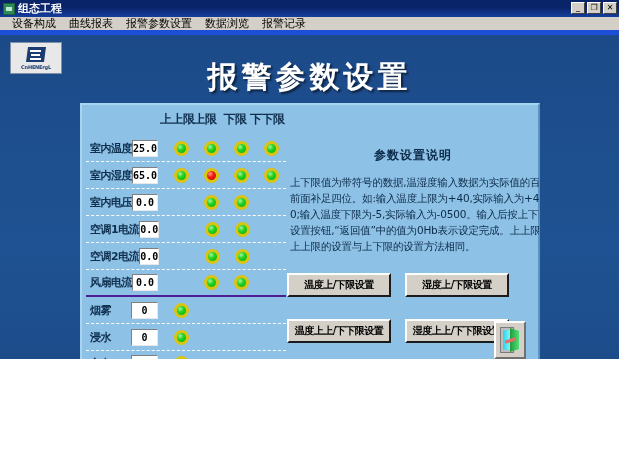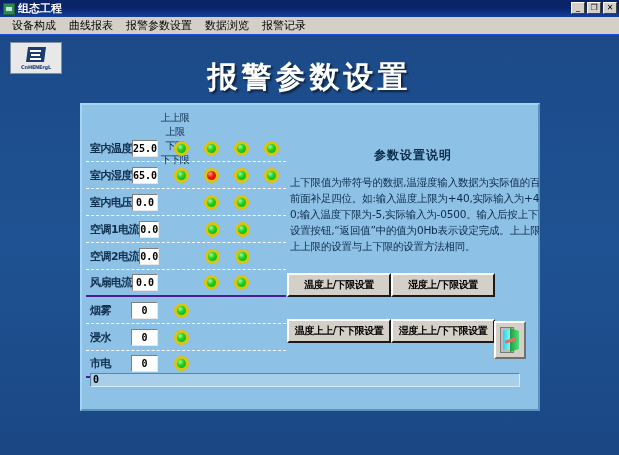--- a/index.html
+++ b/index.html
@@ -6,21 +6,21 @@
     margin: 0;
     padding: 0;
     background: #ffffff;
   }
   body {
     font-family: "DejaVu Sans", "Liberation Sans", sans-serif;
   }
   #app {
     position: relative;
     width: 619px;
-    height: 455px;
+    height: 359px;
     overflow: hidden;
     background: #ffffff;
   }
 
   
   .win-titlebar {
     position: absolute;
     left: 0; top: 0;
     width: 619px; height: 17px;
     background: linear-gradient(to bottom, #0a246a 0%, #0a246a 45%, #153f9e 100%);
@@ -69,21 +69,21 @@
     font-family: "DejaVu Sans", sans-serif;
     overflow: hidden;
   }
 
   
   .menubar {
     position: absolute;
     left: 0; top: 17px;
     width: 619px; height: 18px;
     background: #d4d0c8;
-    border-bottom: 1px solid #1d4ed8;
+    border-bottom: 5px solid #1d4ed8;
     box-sizing: border-box;
     display: flex;
     align-items: center;
     padding-left: 6px;
   }
   .menu-item {
     font-size: 11px;
     color: #000000;
     padding: 1px 7px 1px 6px;
     white-space: nowrap;
@@ -155,24 +155,23 @@
   .param-table {
     position: absolute;
     left: 4px; top: 30px;
     width: 200px;
   }
   .col-headers {
     position: absolute;
     left: 78px; top: 6px;
     width: 192px;
     display: flex;
-    font-size: 10px;
-    font-weight: normal;
+    font-size: 12px;
+    font-weight: bold;
     color: #10304f;
-    flex-direction: column;
   }
   .col-head {
     width: 30px;
     text-align: center;
     white-space: nowrap;
     letter-spacing: -0.5px;
   }
   .param-row {
     display: flex;
     align-items: center;
@@ -287,21 +286,21 @@
   }
 
   
   .btn-grid {
     position: absolute;
     left: 205px; top: 168px;
     width: 250px;
   }
   .btn-row {
     display: flex;
-    gap: 0;
+    gap: 14px;
     margin-bottom: 22px;
   }
   .flat-btn {
     background: #d4d0c8;
     border: 2px outset #e8e4dc;
     border-top-color: #ffffff;
     border-left-color: #ffffff;
     border-right-color: #707070;
     border-bottom-color: #707070;
     box-sizing: border-box;

